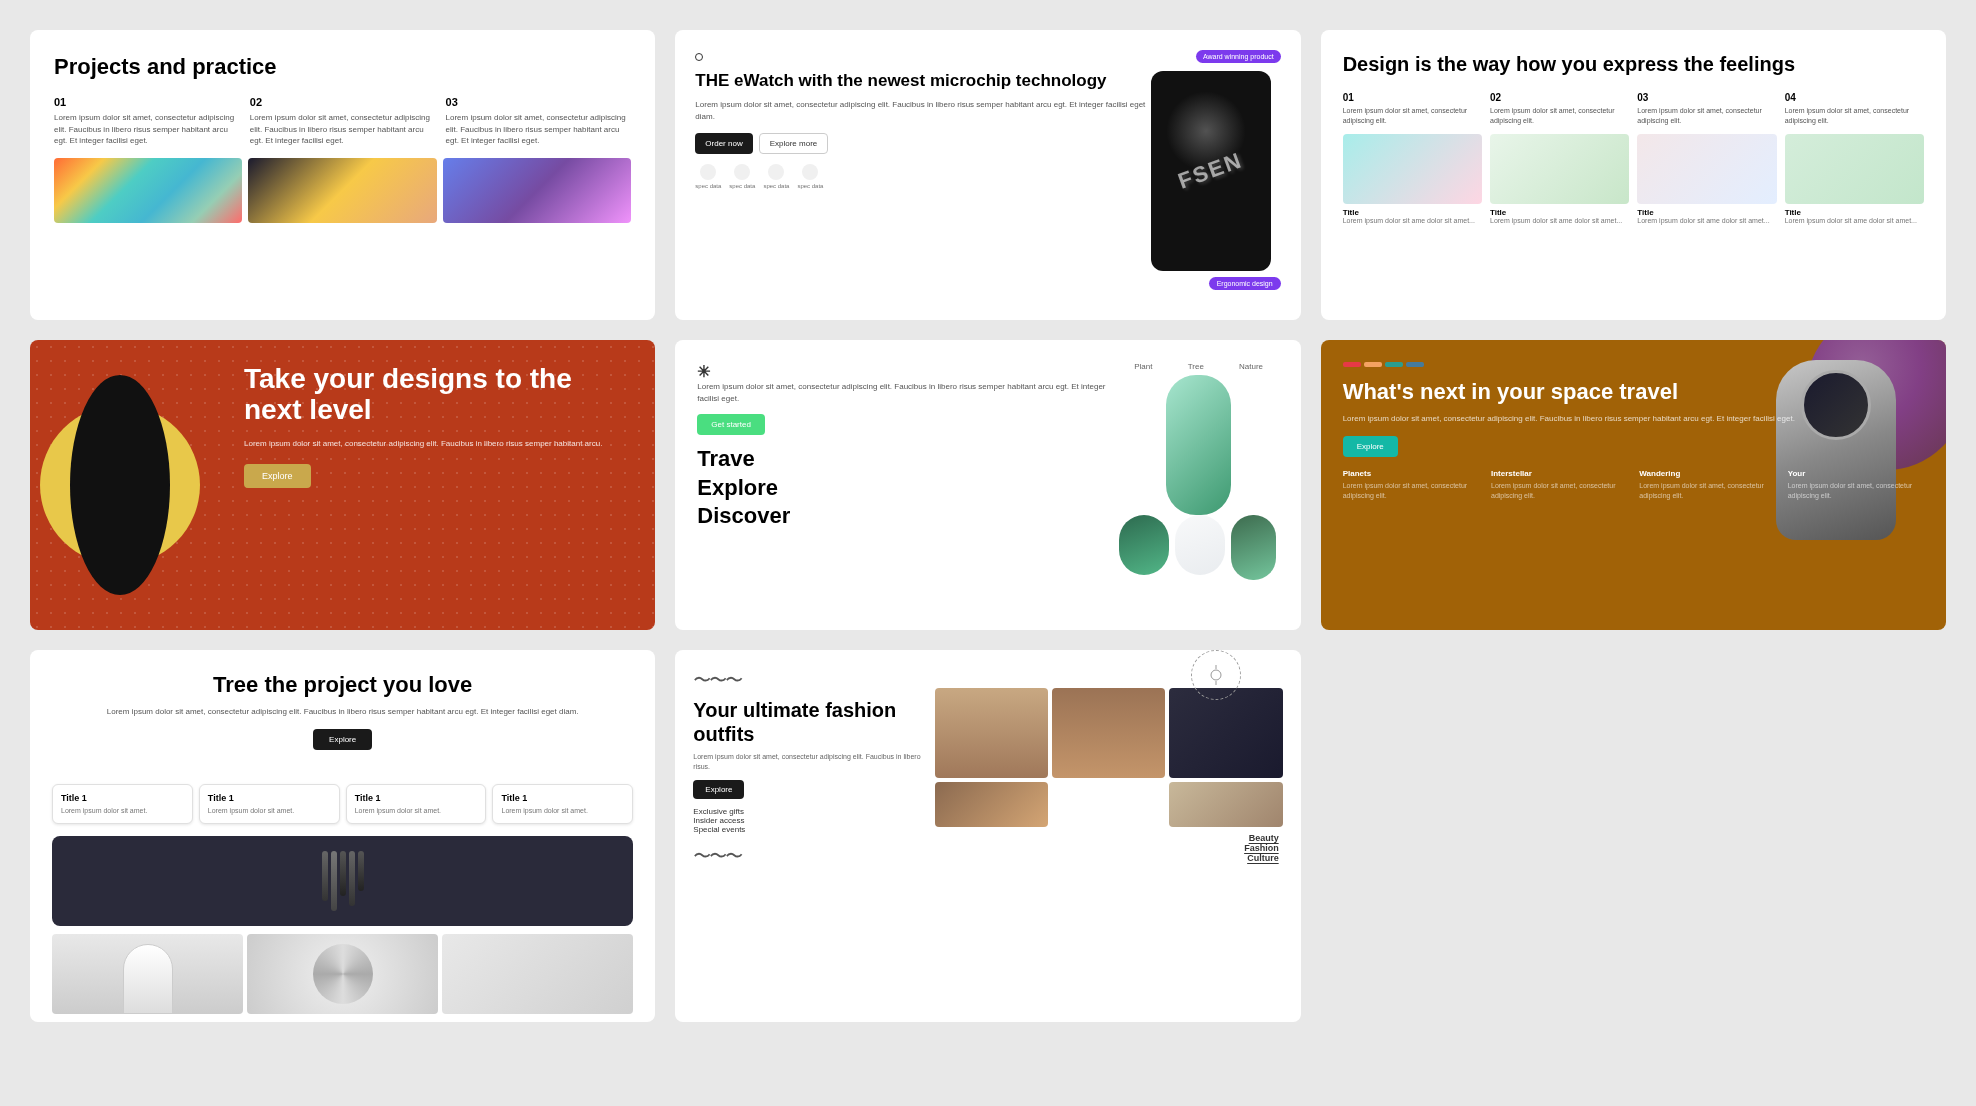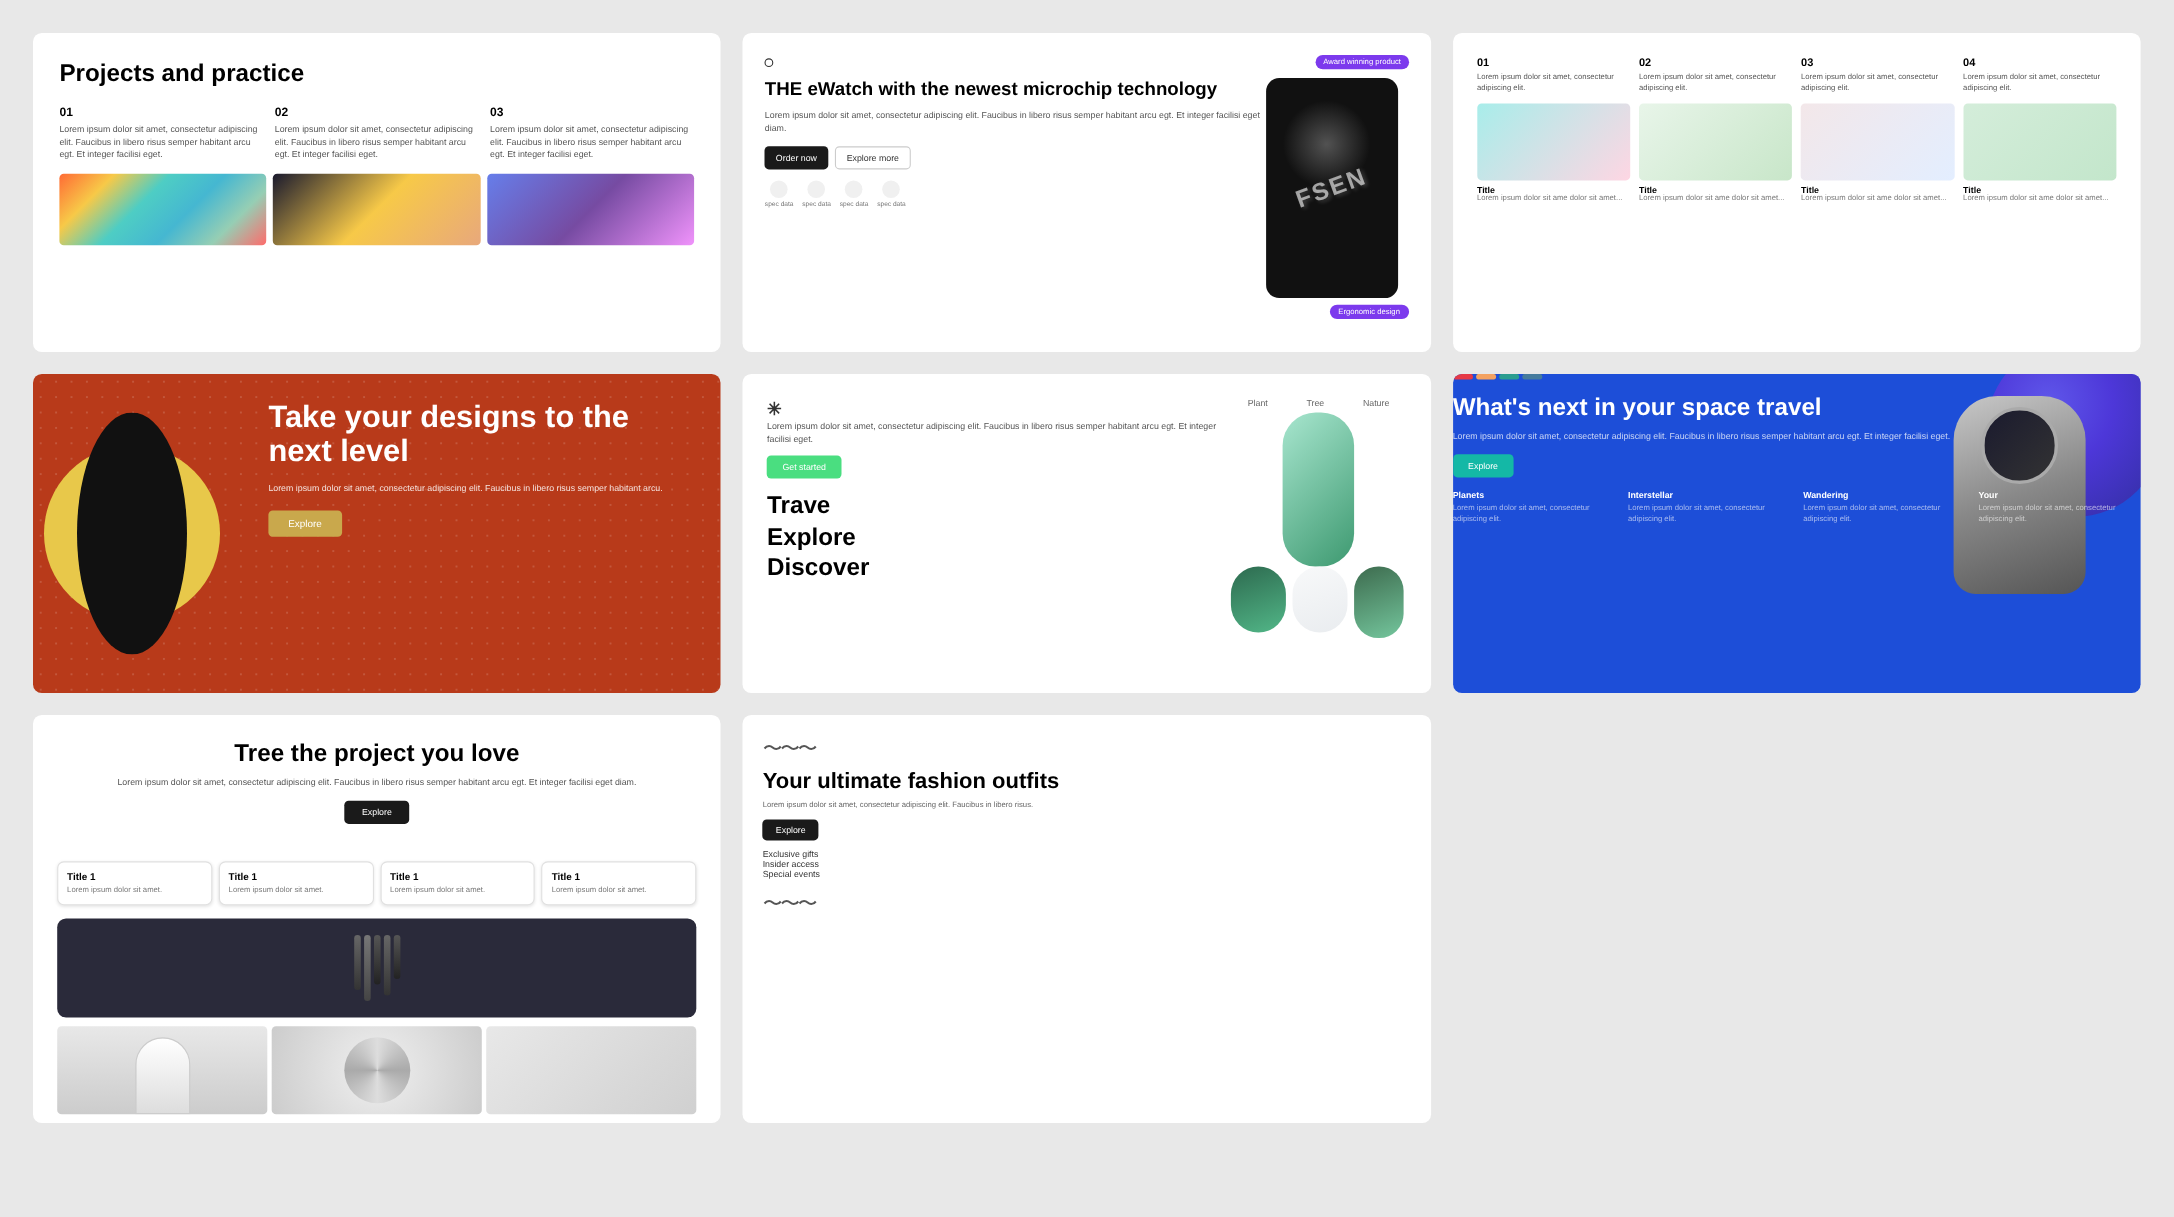--- a/index.html
+++ b/index.html
@@ -414,22 +414,23 @@
       background: linear-gradient(160deg, #3d6b4e, #74c69d);
     }
     .asterisk {
       font-size: 16px;
       font-weight: 900;
       color: #333;
     }
 
     
     .card-space {
-      background: #1d4ed8;
-      color: #fff;
+      background: #a16207;
+      color: #fff;
+      padding: 22px;
       min-height: 280px;
       position: relative;
       overflow: hidden;
     }
     .card-space .flag {
       display: flex;
       gap: 3px;
       margin-bottom: 12px;
     }
     .flag-stripe {
@@ -659,20 +660,21 @@
       <div class="right">
         <div class="watch-visual">
           <div class="glow"></div>
         </div>
         <div class="ergo-badge">Ergonomic design</div>
       </div>
     </div>
   </div>
 
   <div class="card card-design">
+    <div class="title">Design is the way how you express the feelings</div>
     <div class="cols">
       <div>
         <div class="col-num">01</div>
         <div class="col-text">Lorem ipsum dolor sit amet, consectetur adipiscing elit.</div>
         <div class="img-placeholder img-plant"></div>
         <div class="img-title">Title</div>
         <div class="img-sub">Lorem ipsum dolor sit ame dolor sit amet...</div>
       </div>
       <div>
         <div class="col-num">02</div>
@@ -822,16 +824,37 @@
         <div class="title">Your ultimate fashion outfits</div>
         <div class="desc">Lorem ipsum dolor sit amet, consectetur adipiscing elit. Faucibus in libero risus.</div>
         <button class="btn-explore">Explore</button>
         <div class="tags">
           <div>Exclusive gifts</div>
           <div>Insider access</div>
           <div>Special events</div>
         </div>
         <div class="wavy-line">〜〜〜</div>
       </div>
+      <div class="right">
+        <div style="position:absolute;right:60px;top:0;width:50px;height:50px;border:1.5px dashed #999;border-radius:50%;display:flex;align-items:center;justify-content:center;">
+          <svg width="24" height="24" viewBox="0 0 24 24">
+            <circle cx="12" cy="12" r="5" fill="none" stroke="#999" stroke-width="1"></circle>
+            <line x1="12" y1="2" x2="12" y2="6" stroke="#999" stroke-width="1"></line>
+            <line x1="12" y1="18" x2="12" y2="22" stroke="#999" stroke-width="1"></line>
+          </svg>
+        </div>
+        <div style="display:grid;grid-template-columns:1fr 1fr 1fr;grid-template-rows:auto auto;gap:4px;margin-top:20px;">
+          <div style="height:90px;background:linear-gradient(180deg,#c8a882,#a0785a);border-radius:4px;"></div>
+          <div style="height:90px;background:linear-gradient(180deg,#9b7355,#c4956a);border-radius:4px;grid-row:span 2;"></div>
+          <div style="height:90px;background:linear-gradient(135deg,#2c2c3e,#1a1a2e);border-radius:4px;"></div>
+          <div style="height:45px;background:linear-gradient(135deg,#8b6a50,#d4a574);border-radius:4px;"></div>
+          <div style="height:45px;background:linear-gradient(135deg,#c8b89a,#a0856d);border-radius:4px;"></div>
+        </div>
+        <div style="margin-top:6px;font-size:9px;color:#333;font-weight:600;text-align:right;padding-right:4px;">
+          <div style="text-decoration:underline;text-underline-offset:2px;">Beauty</div>
+          <div style="text-decoration:underline;text-underline-offset:2px;">Fashion</div>
+          <div style="text-decoration:underline;text-underline-offset:2px;">Culture</div>
+        </div>
+      </div>
     </div>
   </div>
 
 </div>
 
 </body></html>

